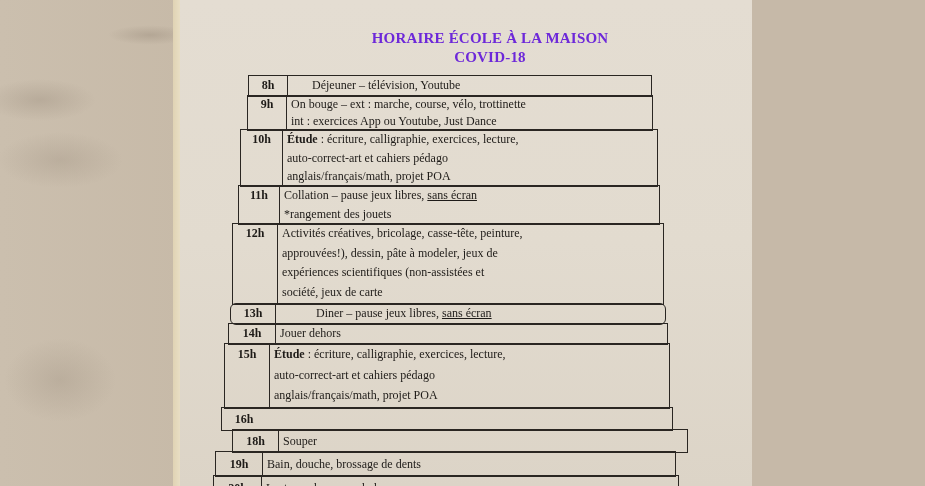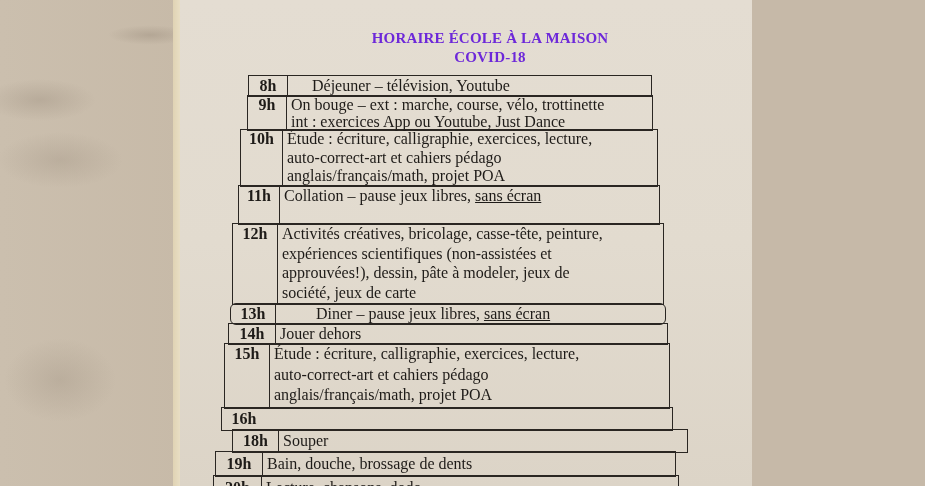--- a/index.html
+++ b/index.html
@@ -13,24 +13,24 @@
       radial-gradient(ellipse 80px 60px at 60px 380px, rgba(120,105,90,.18), transparent 70%),
       radial-gradient(ellipse 80px 60px at 850px 380px, rgba(120,105,90,.18), transparent 70%),
       linear-gradient(90deg,#cbbfae 0%,#c7baa8 20%,#cdc1b0 50%,#c6b9a7 80%,#c3b6a4 100%);}
   .paper-edge{position:absolute;left:173px;top:0;width:8px;height:486px;background:linear-gradient(90deg,#e0d3b4,#e9dfc6);}
   .paper{position:absolute;left:180px;top:0;width:572px;height:486px;background:linear-gradient(180deg,#e4ddd2 0%,#e2dbcf 50%,#dcd4c7 100%);}
   .paper-right{position:absolute;left:752px;top:0;width:173px;height:486px;background:#c6b9a8;}
   .title{position:absolute;left:300px;width:380px;text-align:center;font-weight:bold;color:#6d28d9;font-size:15px;letter-spacing:.2px;}
   .t1{top:30px;}
   .t2{top:49px;}
   .sched{position:absolute;left:0;top:0;}
-  .row{position:absolute;border:1px solid #2a2622;background:transparent;color:#1e1b18;font-size:16px;line-height:19px;}
+  .row{position:absolute;border:1px solid #2a2622;background:transparent;color:#1e1b18;font-size:12px;line-height:19px;}
   .hour{position:absolute;top:0;font-weight:bold;text-align:center;}
   .act{position:absolute;top:0;border-left:1px solid #2a2622;padding-left:4px;white-space:nowrap;}
-  .act b{font-weight:normal;}
+  .act b{font-weight:bold;}
   .u{text-decoration:underline;}
 </style>
 </head>
 <body>
 
 <div class="bg-blur"></div>
 <div class="paper-edge"></div>
 <div class="paper"></div>
 <div class="paper-right"></div>
 
@@ -58,29 +58,30 @@
       <div><b>Étude</b><span> : écriture, calligraphie, exercices, lecture,</span></div>
       <div>auto-correct-art et cahiers pédago</div>
       <div>anglais/français/math, projet POA</div>
     </div>
   </div>
 
   <div class="row" style="left:238px;top:185px;width:420px;height:38px;">
     <div class="hour" style="left:0;width:40px;">11h</div>
     <div class="act" style="left:40px;height:38px;">
       <div><span>Collation – pause jeux libres, </span><span class="u">sans écran</span></div>
+      <div>*rangement des jouets</div>
     </div>
   </div>
 
   <div class="row" style="left:232px;top:223px;width:430px;height:80px;line-height:19.5px;">
     <div class="hour" style="left:0;width:44px;">12h</div>
     <div class="act" style="left:44px;height:80px;">
       <div>Activités créatives, bricolage, casse-tête, peinture,</div>
+      <div>approuvées!), dessin, pâte à modeler, jeux de</div>
       <div>expériences scientifiques (non-assistées et</div>
-      <div>approuvées!), dessin, pâte à modeler, jeux de</div>
       <div>société, jeux de carte</div>
     </div>
   </div>
 
   <div class="row" style="left:230px;top:303px;width:434px;height:20px;border-radius:6px;">
     <div class="hour" style="left:0;width:44px;">13h</div>
     <div class="act" style="left:44px;height:20px;padding-left:40px;"><span>Diner – pause jeux libres, </span><span class="u">sans écran</span></div>
   </div>
 
   <div class="row" style="left:228px;top:323px;width:438px;height:20px;">

